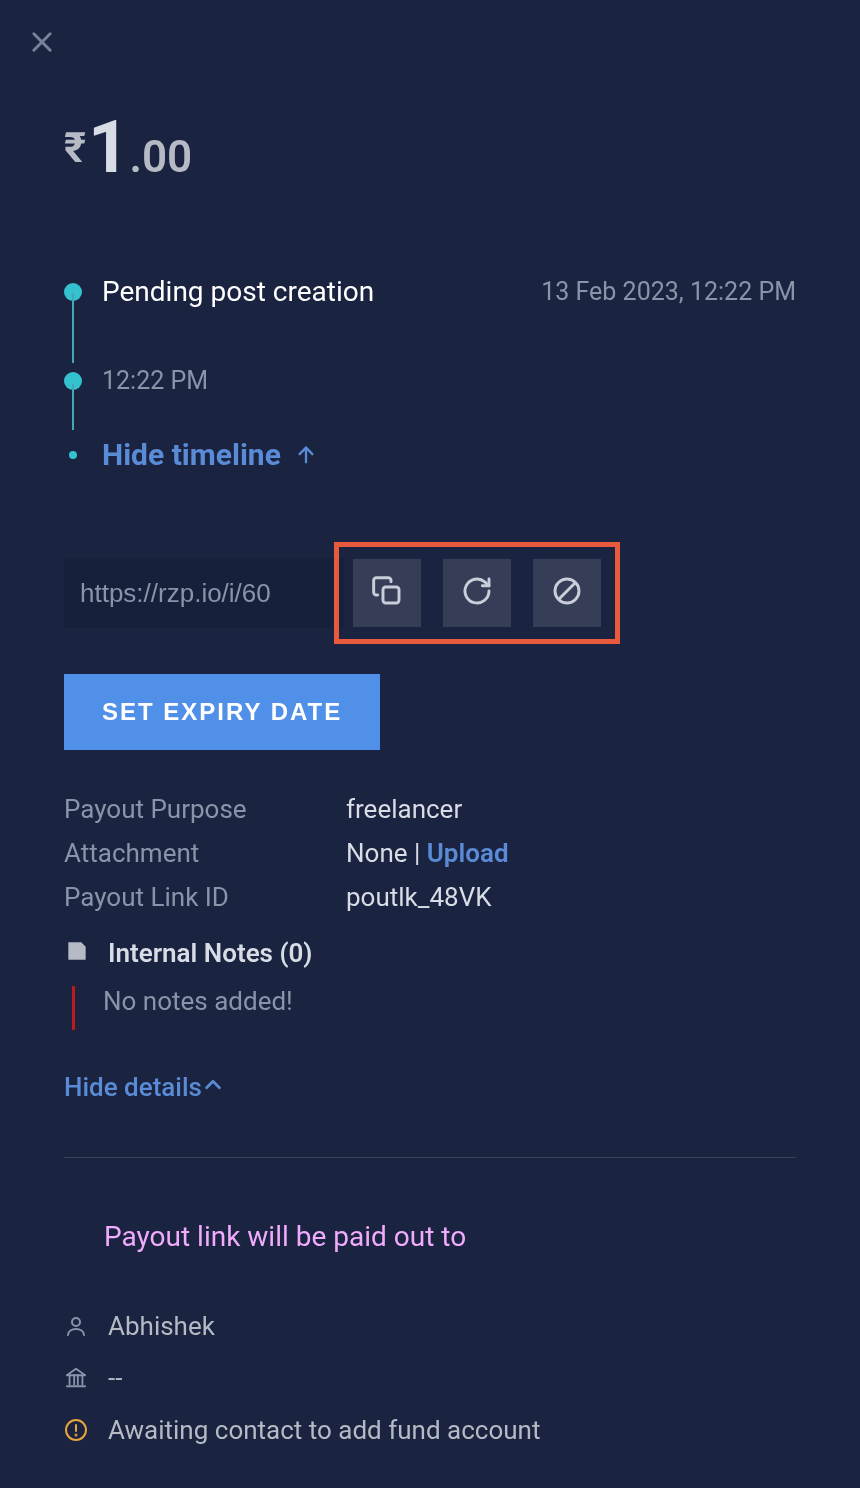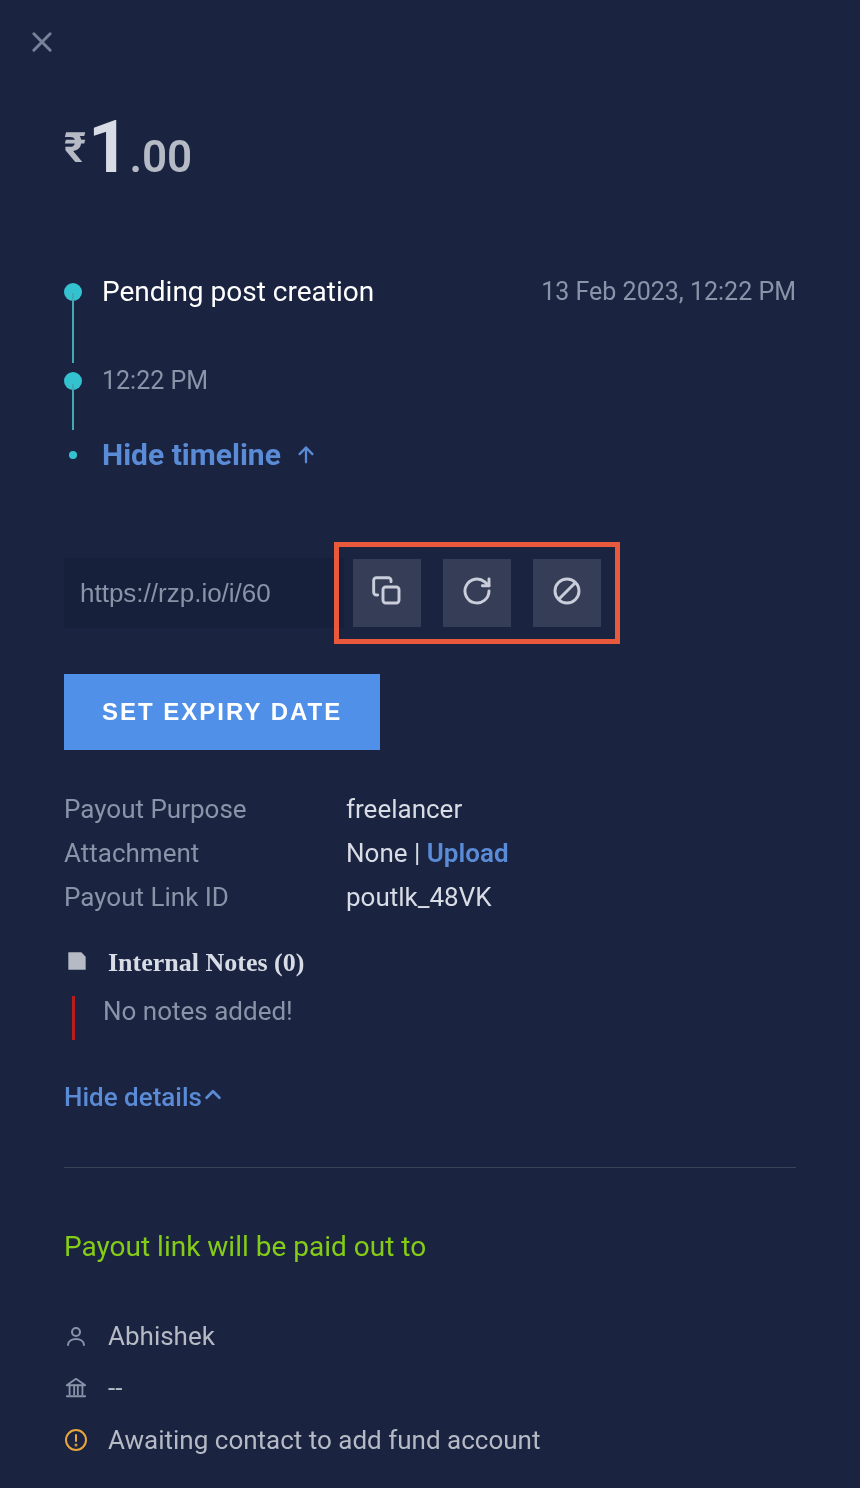--- a/index.html
+++ b/index.html
@@ -162,25 +162,24 @@
   }
   .detail-value {
     color: #D8DCE5;
   }
   .upload-link {
     color: #5A8BD6;
     font-weight: 600;
     cursor: pointer;
   }
   .internal-notes {
-    margin-top: 36px;
+    margin-top: 26px;
     display: flex;
     align-items: flex-end;
     gap: 18px;
-    font-family: Liberation Serif, serif;
   }
   .internal-notes .note-icon {
     color: #B5BAC5;
   }
   .internal-notes-label {
     font-size: 26px;
     font-weight: 600;
     color: #D8DCE5;
   }
   .no-notes {
@@ -205,21 +204,22 @@
     gap: 0;
   }
   .divider {
     margin-top: 55px;
     border: none;
     border-top: 1px solid #3A4258;
   }
   .paid-out-heading {
     margin-top: 62px;
     font-size: 28px;
-    color: #84cc16;
+    color: #f0abfc;
+    margin-left: 40px;
   }
   .contact-block {
     margin-top: 58px;
   }
   .contact-row {
     display: flex;
     align-items: center;
     gap: 20px;
     margin-bottom: 22px;
     font-size: 26px;

